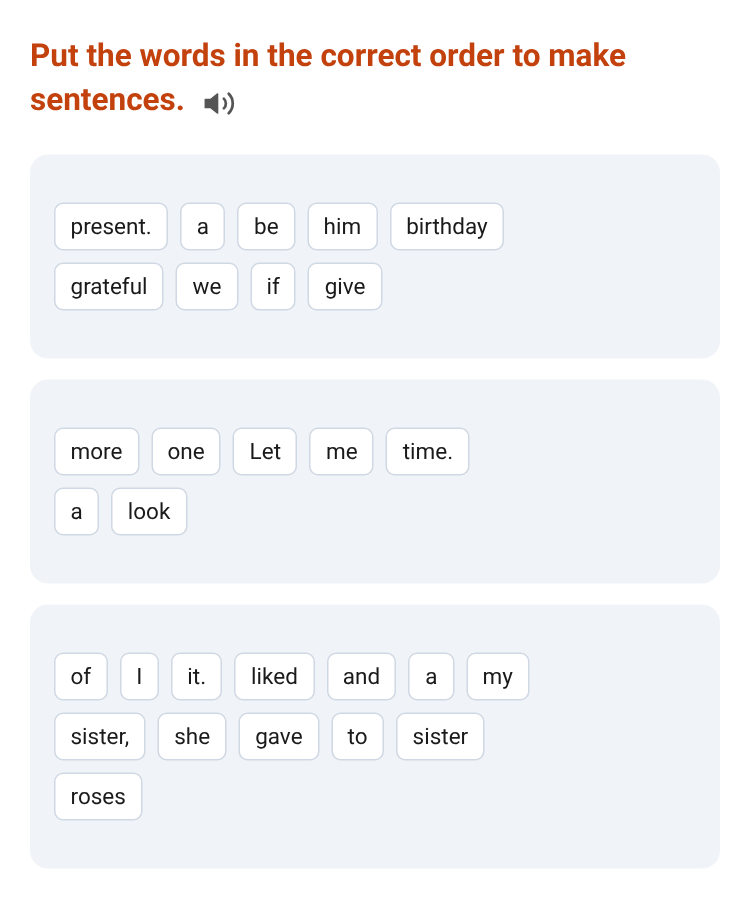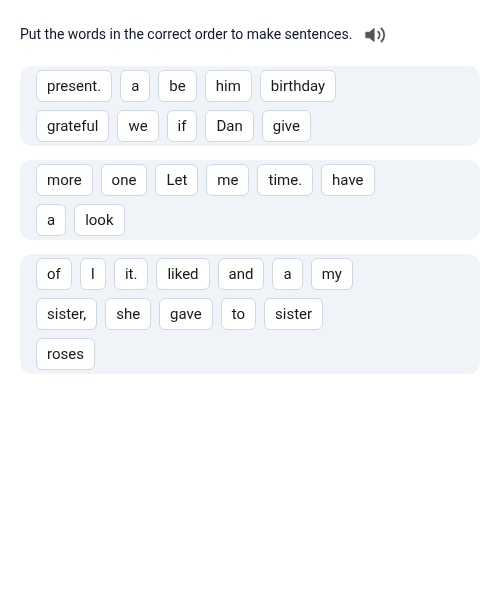--- a/index.html
+++ b/index.html
@@ -14,39 +14,39 @@
       padding: 24px 20px;
       width: 500px;
       min-height: 598px;
     }
 
     .header-section {
       margin-bottom: 20px;
     }
 
     .instruction-text {
-      font-size: 14px;
-      font-weight: 400;
-      color: #0f172a;
+      font-size: 21px;
+      font-weight: 700;
+      color: #c2410c;
       line-height: 1.4;
       display: inline;
     }
 
     .speaker-icon {
       display: inline-flex;
       align-items: center;
       margin-left: 8px;
       cursor: pointer;
       vertical-align: middle;
     }
 
     .sentence-box {
       background-color: #f0f4f8;
       border-radius: 12px;
-      padding: 4px 16px;
+      padding: 32px 16px;
       margin-bottom: 14px;
     }
 
     .word-row {
       display: flex;
       flex-wrap: wrap;
       gap: 8px;
       margin-bottom: 8px;
     }
 
@@ -87,32 +87,30 @@
         <div class="word-tile">present.</div>
         <div class="word-tile">a</div>
         <div class="word-tile">be</div>
         <div class="word-tile">him</div>
         <div class="word-tile">birthday</div>
       </div>
       <div class="word-row">
         <div class="word-tile">grateful</div>
         <div class="word-tile">we</div>
         <div class="word-tile">if</div>
-        <div class="word-tile">Dan</div>
         <div class="word-tile">give</div>
       </div>
     </div>
     <div class="sentence-box">
       <div class="word-row">
         <div class="word-tile">more</div>
         <div class="word-tile">one</div>
         <div class="word-tile">Let</div>
         <div class="word-tile">me</div>
         <div class="word-tile">time.</div>
-        <div class="word-tile">have</div>
       </div>
       <div class="word-row">
         <div class="word-tile">a</div>
         <div class="word-tile">look</div>
       </div>
     </div>
     <div class="sentence-box">
       <div class="word-row">
         <div class="word-tile">of</div>
         <div class="word-tile">I</div>

